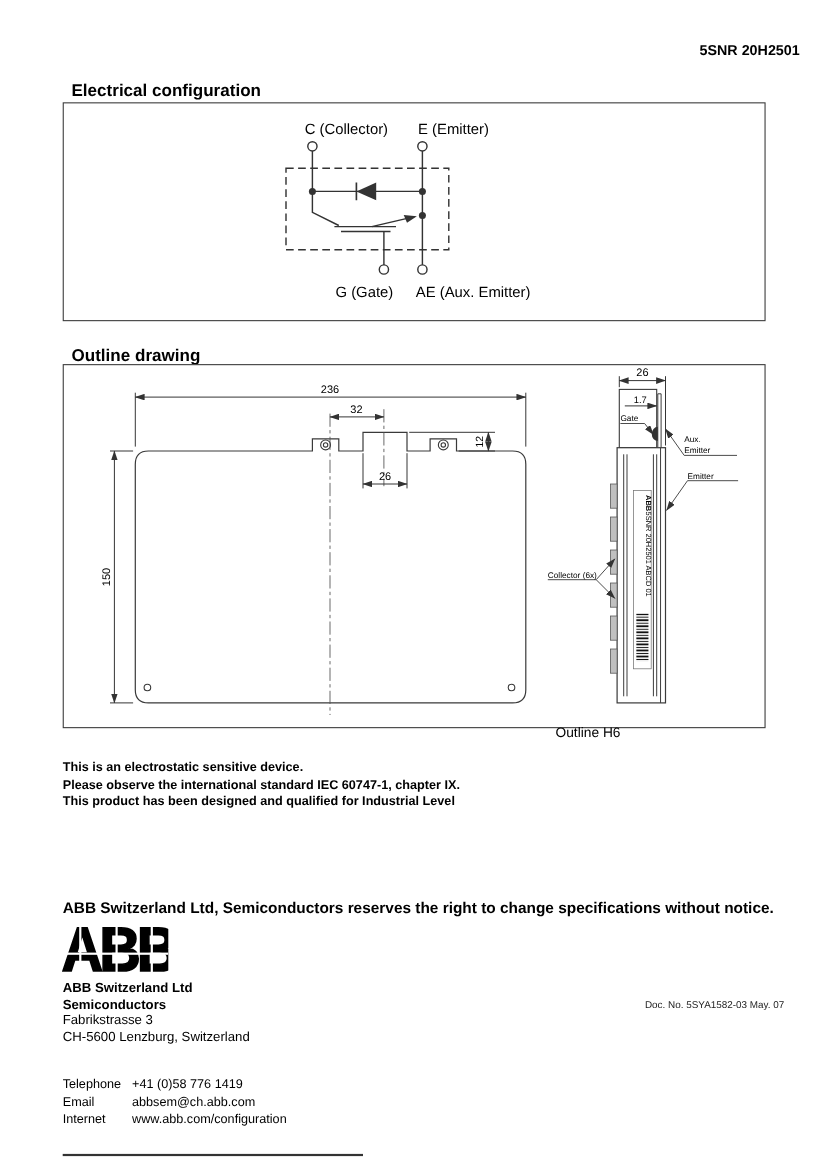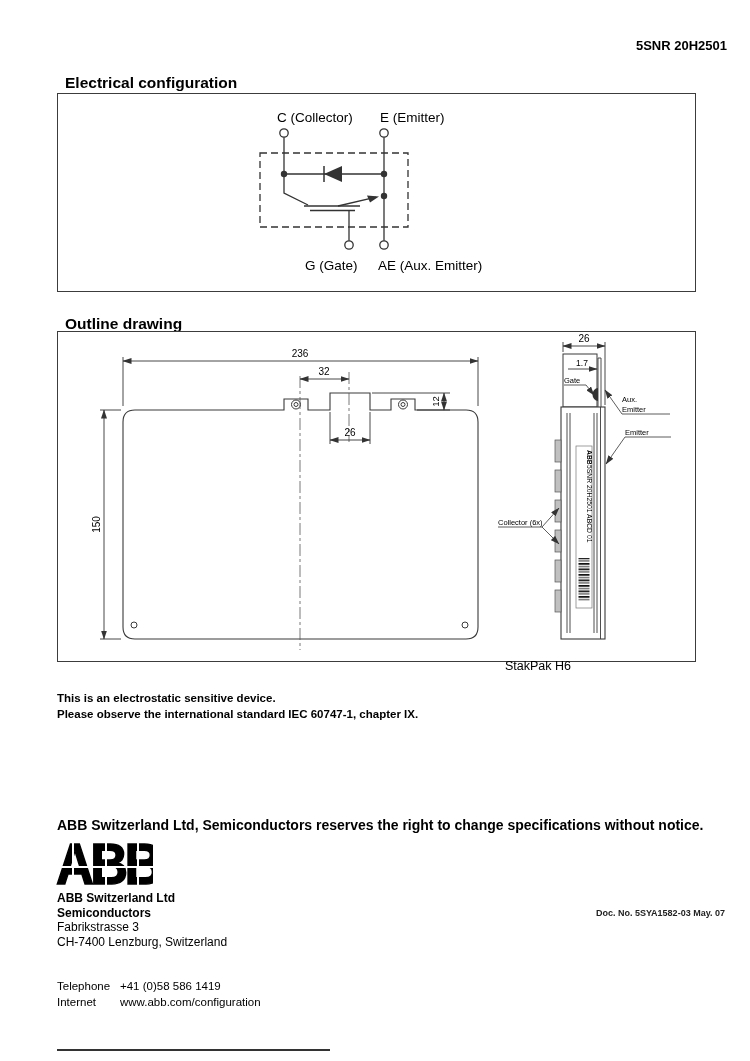--- a/index.html
+++ b/index.html
@@ -28,21 +28,21 @@
     letter-spacing:-4px; transform:scaleX(0.92); transform-origin:left top;
     -webkit-text-stroke:1.5px #000;
   }
   .logo-line { position:absolute; background:#fff; }
   .logo-hline { left:0; top:24px; width:97px; height:2px; }
   .logo-v1 { left:16px; top:0; width:2px; height:46px; }
   .logo-v2 { left:49px; top:0; width:2px; height:46px; }
   .logo-v3 { left:81px; top:0; width:2px; height:46px; }
   .addr-block { left:57px; top:891px; font-size:12px; line-height:14.6px; }
   .addr-bold { font-weight:bold; }
-  .doc-ref { top:908px; right:50px; font-size:9px; color:#222;font-weight:bold; }
+  .doc-ref { top:908px; right:62px; font-size:9px; color:#222; }
   .contacts { left:57px; top:979px; font-size:11.5px; line-height:15.8px; }
   .contact-row { display:flex; }
   .contact-label { width:63px; }
   .bottom-rule { left:57px; top:1049px; width:273px; height:1.5px; background:#333; }
   svg text { font-family:"Liberation Sans", sans-serif; }
 </style>
 </head>
 <body>
 
 <div class="page">
@@ -232,50 +232,55 @@
         <text x="440" y="193" font-size="7.5">Collector (6x)</text>
         <g stroke="#333" stroke-width="0.8">
           <line x1="440" y1="195" x2="484" y2="195"></line>
           <line x1="484" y1="195" x2="501" y2="176" marker-end="url(#ah2)"></line>
           <line x1="484" y1="195" x2="501" y2="212" marker-end="url(#ah2)"></line>
         </g>
       </g>
     </svg>
   </div>
 
-  <div class="abs stakpak-caption">StakPak H6</div>
+  <div class="abs stakpak-caption">Outline H6</div>
 
   <div class="abs esd-block">
     <div>This is an electrostatic sensitive device.</div>
     <div>Please observe the international standard IEC 60747-1, chapter IX.</div>
+    <div>This product has been designed and qualified for Industrial Level</div>
   </div>
 
   <div class="abs disclaimer">ABB Switzerland Ltd, Semiconductors reserves the right to change specifications without notice.</div>
 
   <div class="abs logo">
     <div class="logo-text">ABB</div>
     <div class="logo-line logo-hline"></div>
     <div class="logo-line logo-v1"></div>
     <div class="logo-line logo-v2"></div>
     <div class="logo-line logo-v3"></div>
   </div>
 
   <div class="abs addr-block">
     <div class="addr-bold">ABB Switzerland Ltd</div>
     <div class="addr-bold">Semiconductors</div>
     <div>Fabrikstrasse 3</div>
-    <div>CH-7400 Lenzburg, Switzerland</div>
+    <div>CH-5600 Lenzburg, Switzerland</div>
   </div>
 
   <div class="abs doc-ref">Doc. No. 5SYA1582-03 May. 07</div>
 
   <div class="abs contacts">
     <div class="contact-row">
       <span class="contact-label">Telephone</span>
-      <span>+41 (0)58 586 1419</span>
+      <span>+41 (0)58 776 1419</span>
+    </div>
+    <div class="contact-row">
+      <span class="contact-label">Email</span>
+      <span>abbsem@ch.abb.com</span>
     </div>
     <div class="contact-row">
       <span class="contact-label">Internet</span>
       <span>www.abb.com/configuration</span>
     </div>
   </div>
 
   <div class="abs bottom-rule"></div>
 
 </div>

